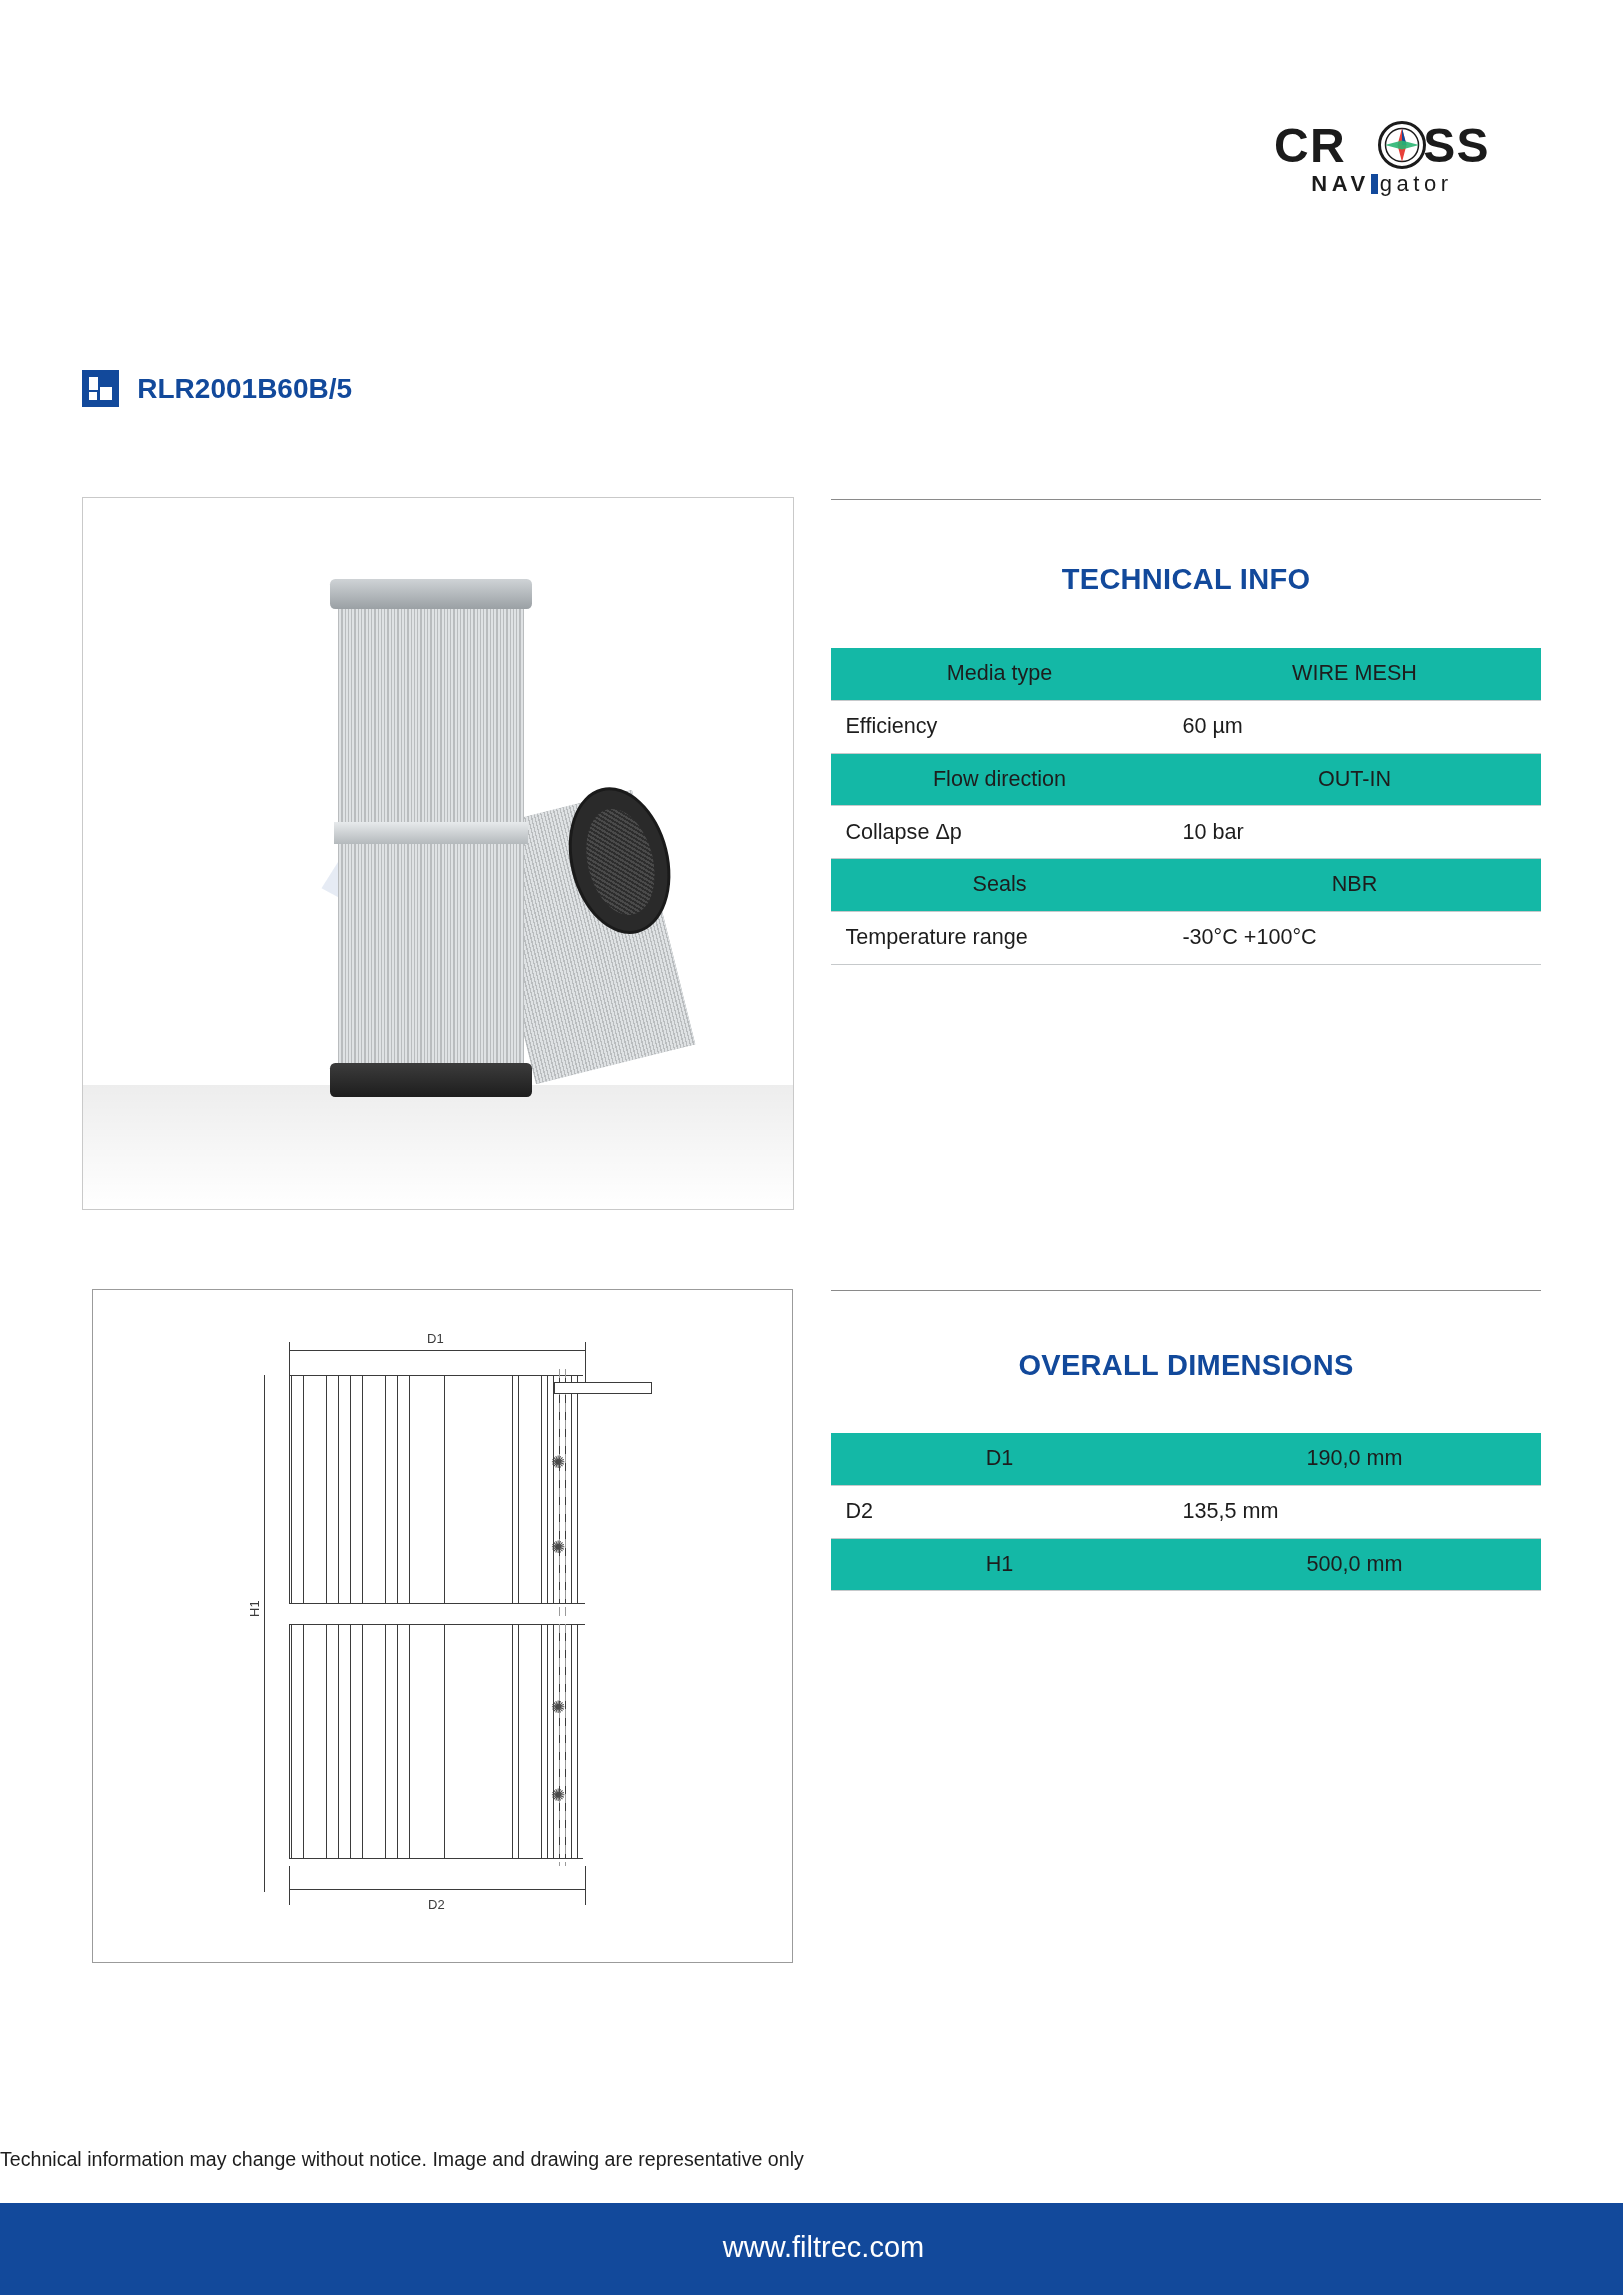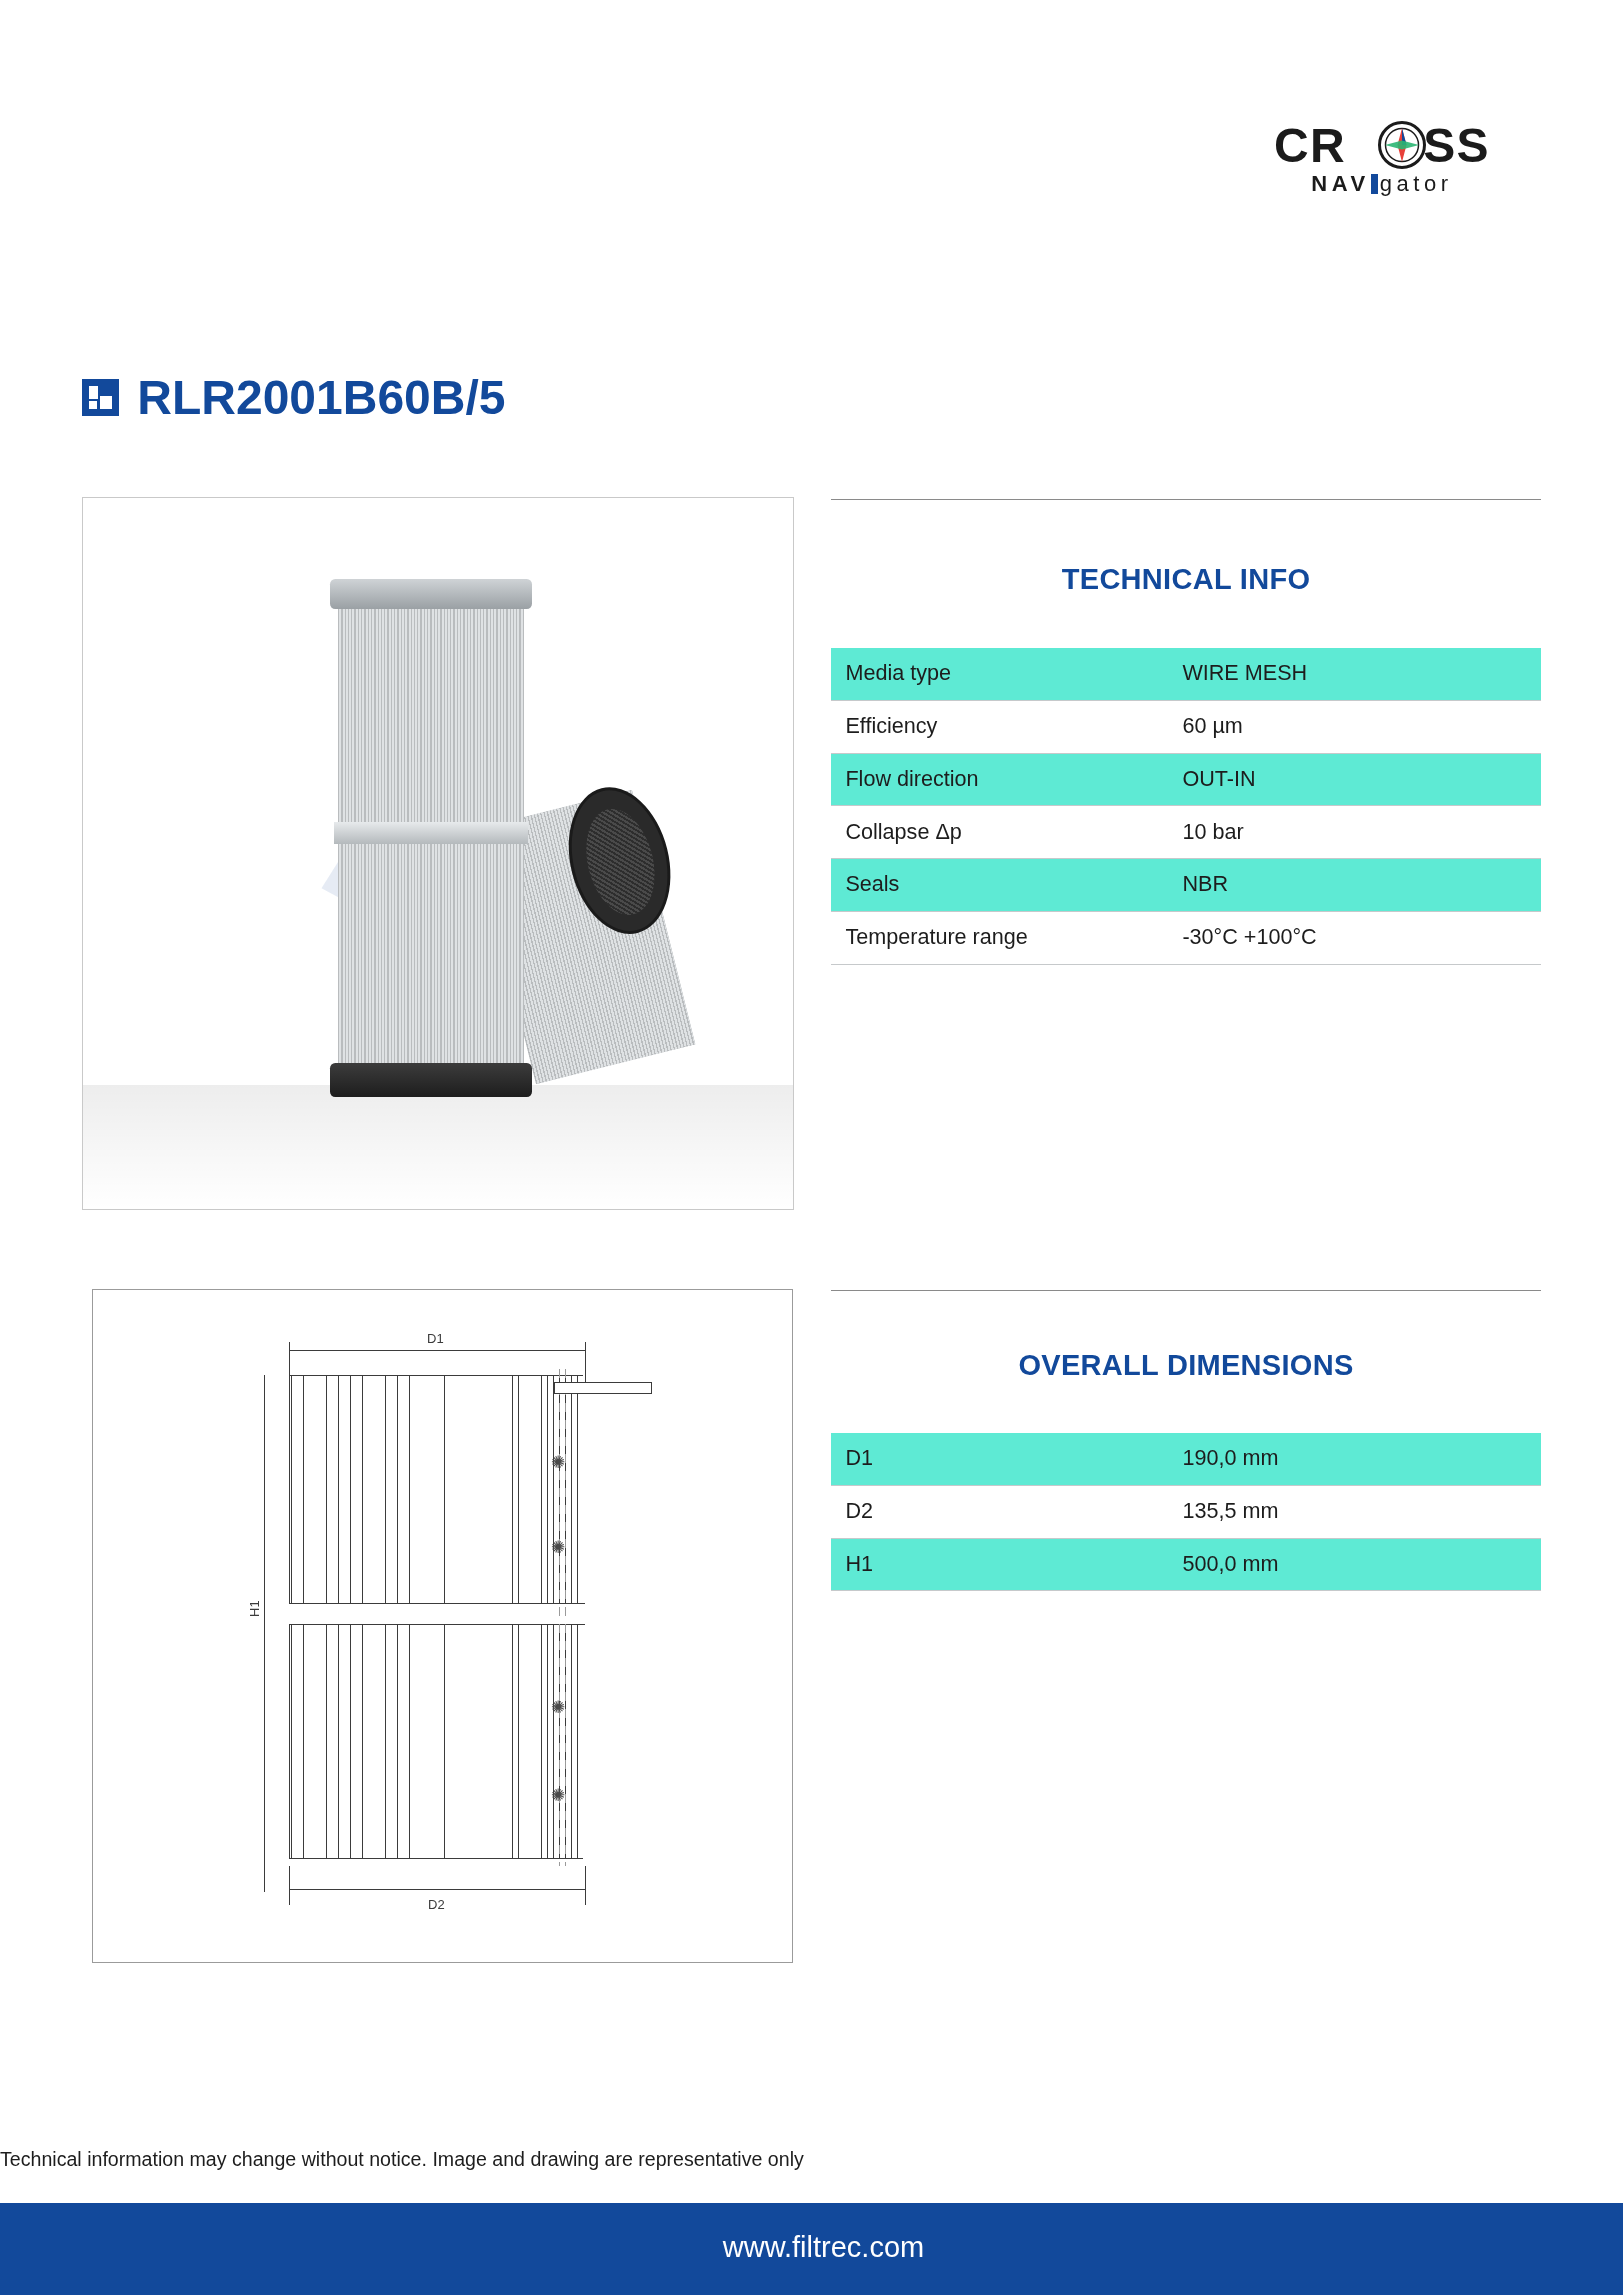--- a/index.html
+++ b/index.html
@@ -145,21 +145,21 @@
   }
   .title-badge .b2 {
     position: absolute; left: 17.7px; top: 17px;
     width: 12.4px; height: 13px; background: #fff;
   }
   .title-badge .b3 {
     position: absolute; left: 6.5px; top: 22px;
     width: 8.5px; height: 7.9px; background: #fff;
   }
   .page-title {
-    font-size: 48px;
+    font-size: 28px;
     font-weight: bold;
     color: #12499b;
     letter-spacing: 0px;
   }
 
   
   .photo-box {
     position: absolute;
     left: 82px;
     top: 497px;
@@ -270,21 +270,21 @@
     width: 710px;
     font-size: 21.6px;
     color: #1d1d1d;
   }
   table.spec td {
     padding: 12.4px 14.4px;
     vertical-align: top;
     line-height: 1.25;
   }
   table.spec td.k { width: 337px; }
-  table.spec tr.alt td { background: #5eead4; }
+  table.spec tr.alt td { background: #14b8a6; text-align: center; }
   table.spec tr.line td { border-bottom: 0.7px solid #c6c9cb; }
 
   
   .dwg { position: absolute; inset: 0; }
   .dwg .body {
     position: absolute;
     left: 196px; top: 85px;
     width: 294px; height: 484px;
     border: 1.3px solid #3b3b3b;
     background: #fff;

